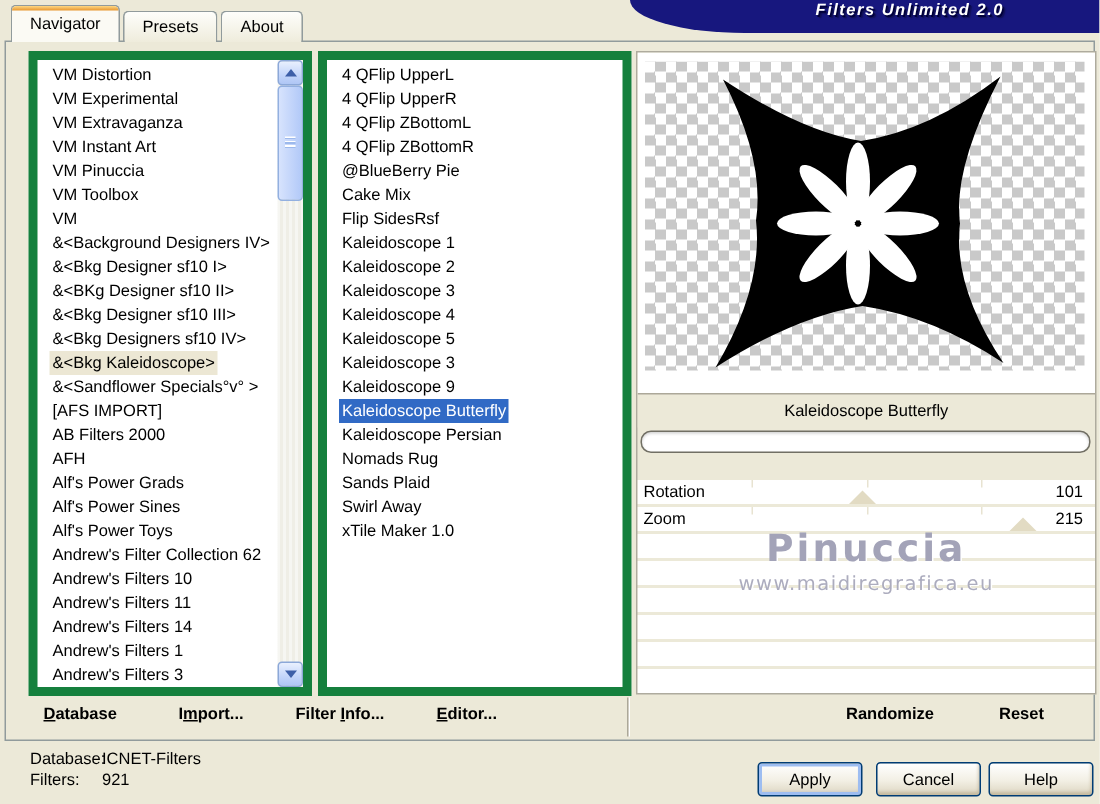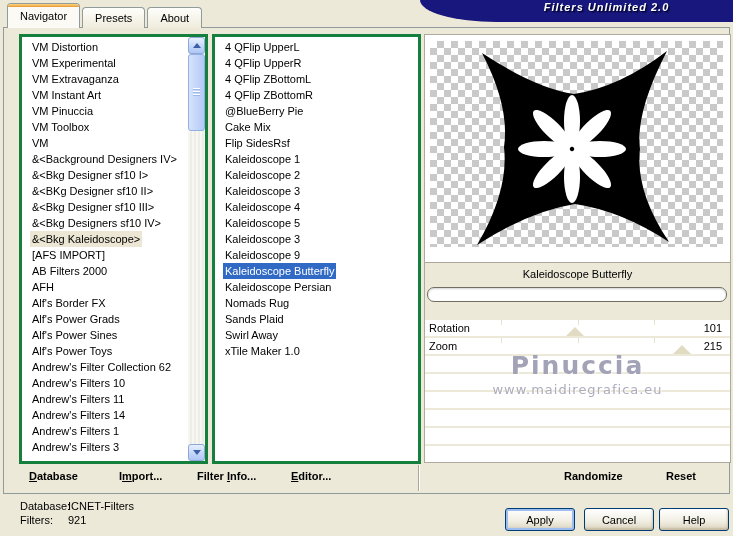--- a/index.html
+++ b/index.html
@@ -20,21 +20,21 @@
        margin-right:2px;position:relative;cursor:default;}
   .tab.active{height:24px;line-height:25px;background:#FBFAF4;z-index:5;}
   .tab.active::before{content:'';position:absolute;top:0;left:0;right:0;height:3px;
        background:linear-gradient(#FFD883,#E7962F);border-radius:3px 3px 0 0;}
 
   
   .tabpage{position:absolute;left:3px;top:27px;width:727px;height:467px;border:1px solid #919B9C;
        background:#ECE9D8;box-sizing:border-box;z-index:2;}
 
   
-  .listbox{position:absolute;top:6px;height:430px;background:#FFFFFF;border:3px solid #15803d;box-sizing:border-box;overflow:hidden;}
+  .listbox{position:absolute;top:6px;height:430px;background:#FFFFFF;border:6px solid #15803d;box-sizing:border-box;overflow:hidden;}
   .cat{left:15px;width:189px;}
   .filt{left:208px;width:209px;}
   .rows{position:absolute;left:0;top:2px;right:0;bottom:0;overflow:hidden;}
   .cat .rows{right:17px;}
   .lrow{height:16px;line-height:16px;padding-left:8px;white-space:nowrap;overflow:hidden;}
   .ltxt{display:inline-block;height:16px;padding:0 2px;}
   .ltxt.sel-soft{background:#ECE7D4;}
   .ltxt.sel-blue{background:#316AC5;color:#FFFFFF;}
 
   
@@ -118,24 +118,24 @@
           <div class="lrow"><span class="ltxt">VM Instant Art</span></div>
           <div class="lrow"><span class="ltxt">VM Pinuccia</span></div>
           <div class="lrow"><span class="ltxt">VM Toolbox</span></div>
           <div class="lrow"><span class="ltxt">VM</span></div>
           <div class="lrow"><span class="ltxt">&amp;&lt;Background Designers IV&gt;</span></div>
           <div class="lrow"><span class="ltxt">&amp;&lt;Bkg Designer sf10 I&gt;</span></div>
           <div class="lrow"><span class="ltxt">&amp;&lt;BKg Designer sf10 II&gt;</span></div>
           <div class="lrow"><span class="ltxt">&amp;&lt;Bkg Designer sf10 III&gt;</span></div>
           <div class="lrow"><span class="ltxt">&amp;&lt;Bkg Designers sf10 IV&gt;</span></div>
           <div class="lrow"><span class="ltxt sel-soft">&amp;&lt;Bkg Kaleidoscope&gt;</span></div>
+          <div class="lrow"><span class="ltxt">&amp;&lt;Sandflower Specials°v° &gt;</span></div>
           <div class="lrow"><span class="ltxt">[AFS IMPORT]</span></div>
           <div class="lrow"><span class="ltxt">AB Filters 2000</span></div>
           <div class="lrow"><span class="ltxt">AFH</span></div>
-          <div class="lrow"><span class="ltxt">Alf's Border FX</span></div>
           <div class="lrow"><span class="ltxt">Alf's Power Grads</span></div>
           <div class="lrow"><span class="ltxt">Alf's Power Sines</span></div>
           <div class="lrow"><span class="ltxt">Alf's Power Toys</span></div>
           <div class="lrow"><span class="ltxt">Andrew's Filter Collection 62</span></div>
           <div class="lrow"><span class="ltxt">Andrew's Filters 10</span></div>
           <div class="lrow"><span class="ltxt">Andrew's Filters 11</span></div>
           <div class="lrow"><span class="ltxt">Andrew's Filters 14</span></div>
           <div class="lrow"><span class="ltxt">Andrew's Filters 1</span></div>
           <div class="lrow"><span class="ltxt">Andrew's Filters 3</span></div>
         </div>

